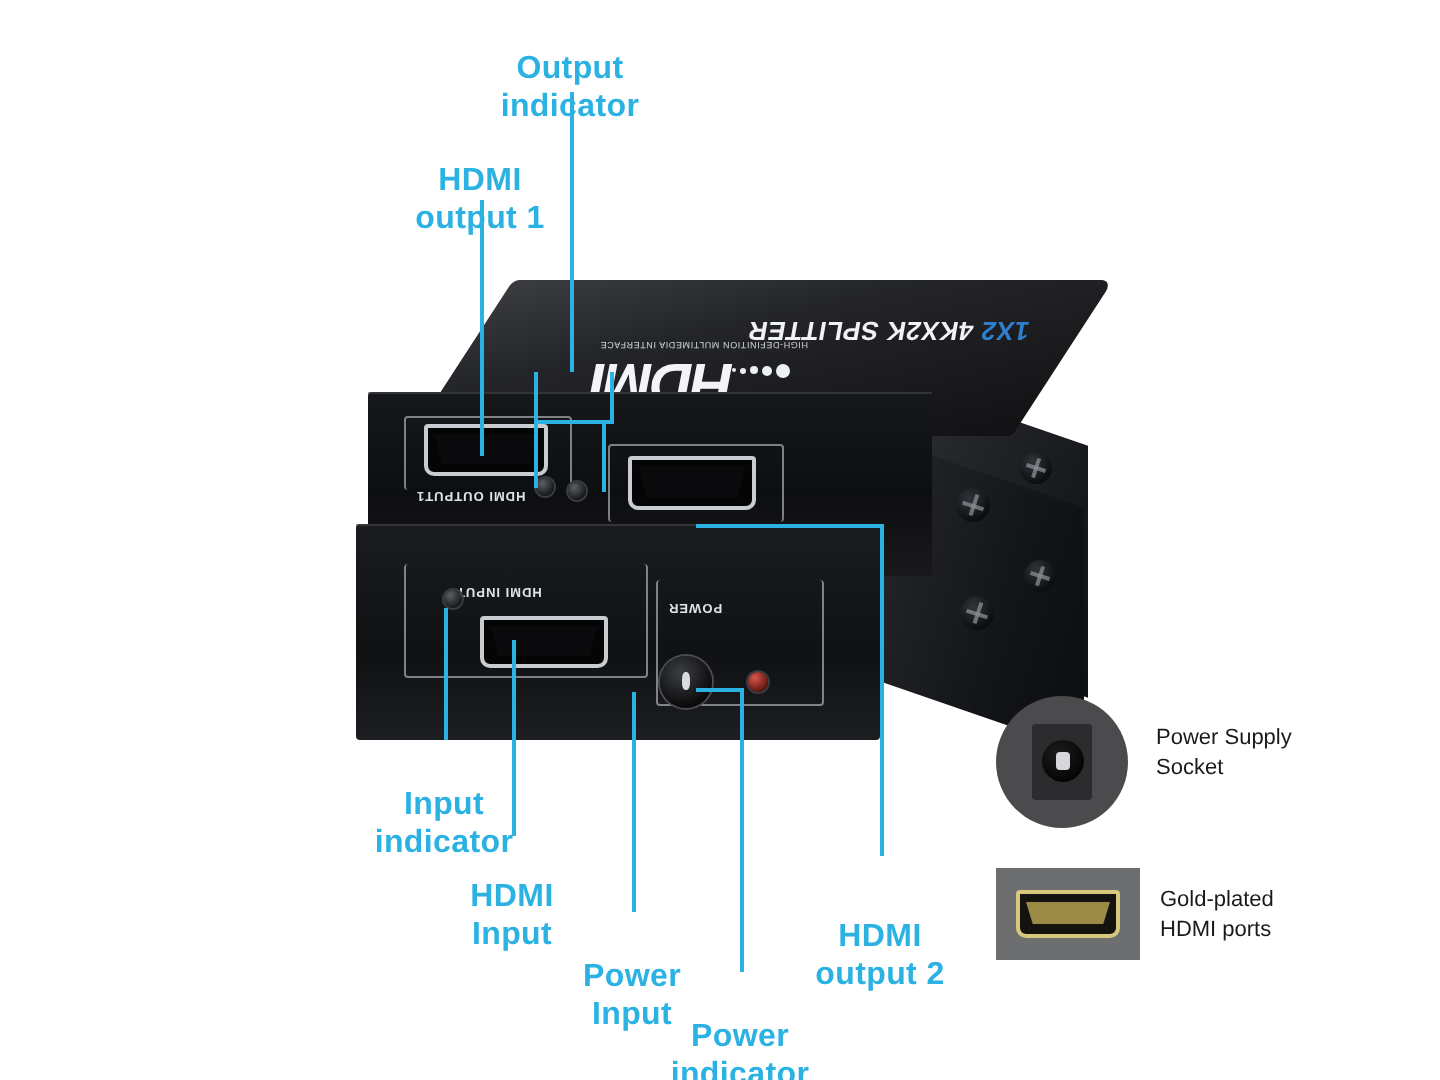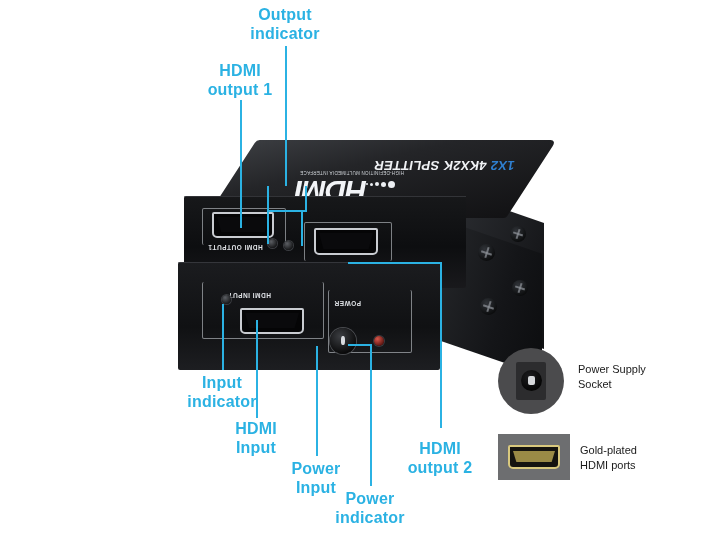--- a/index.html
+++ b/index.html
@@ -14,20 +14,21 @@
 
   
   .callout{
     position:absolute;
     color:#2BB2E3;
     font-weight:bold;
     font-size:16px;
     line-height:1.18;
     letter-spacing:.2px;
     white-space:pre;
+    margin-top:20px;
   }
   .callout.c{text-align:center;}
 
   
   .lead{position:absolute;background:#2BB2E3;}
   .lead.v{width:2px;}
   .lead.h{height:2px;}
   .bracket{
     position:absolute;
     border:2px solid #2BB2E3;

